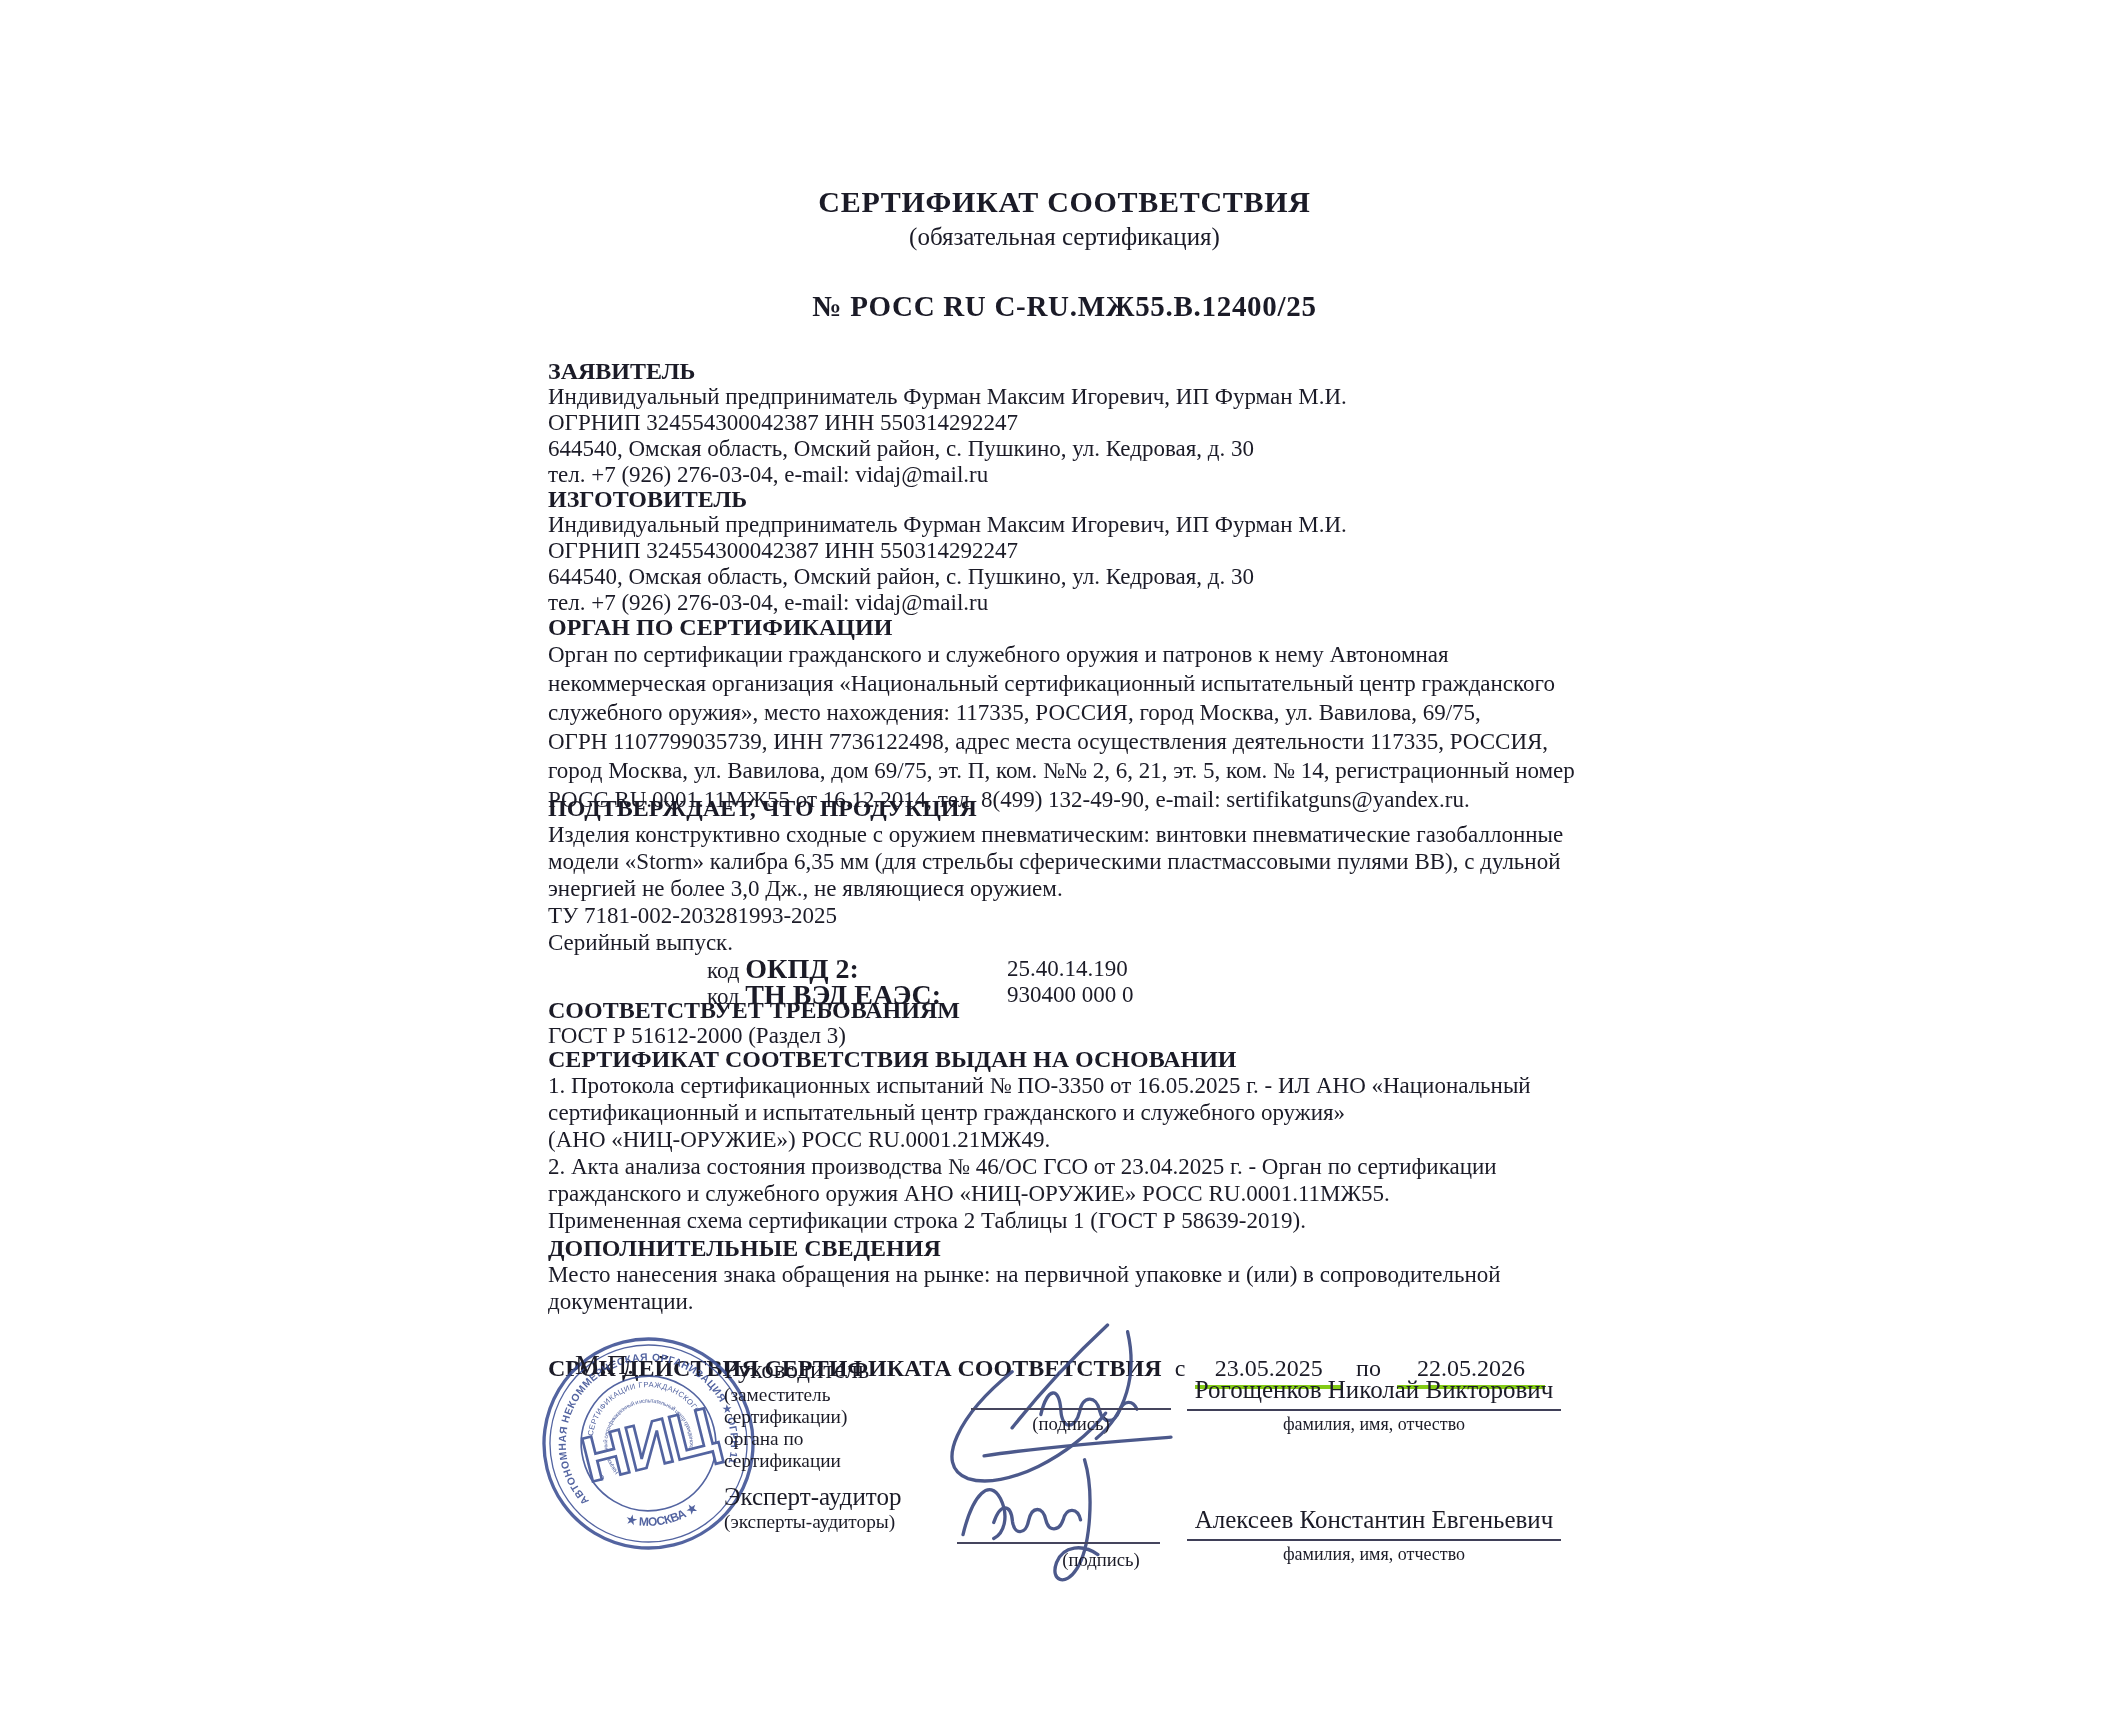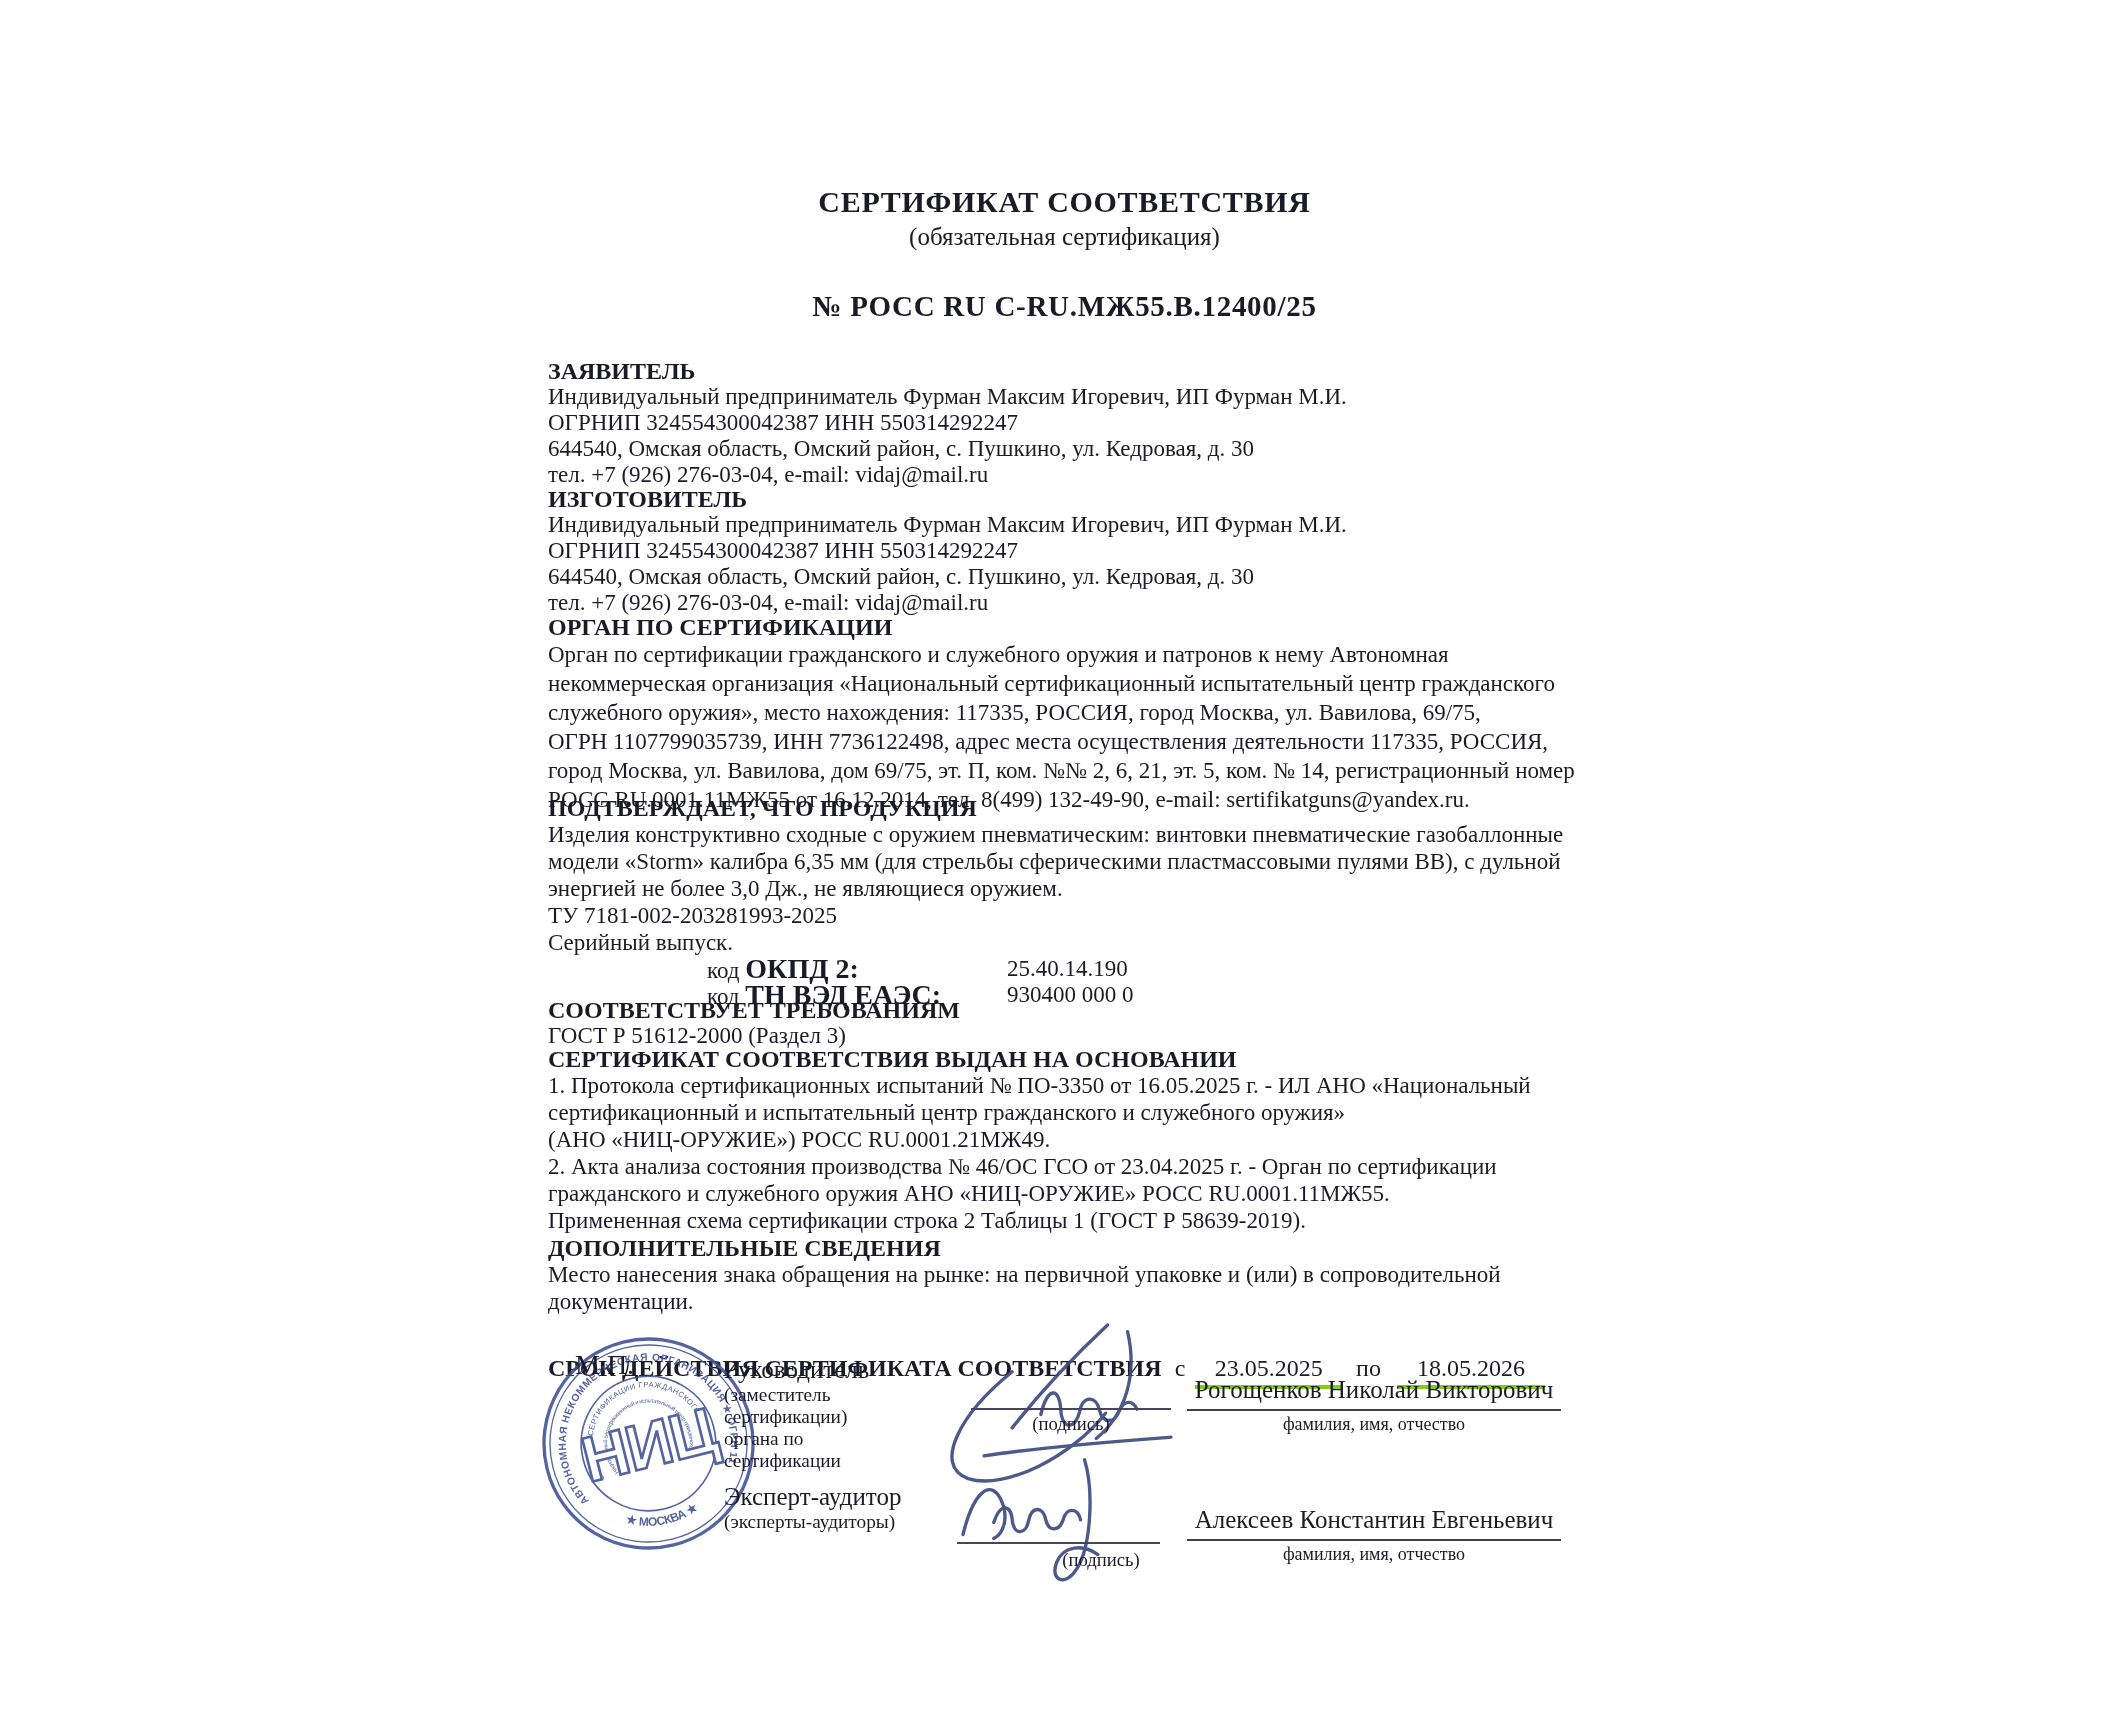--- a/index.html
+++ b/index.html
@@ -113,21 +113,21 @@
     <div class="tl">Примененная схема сертификации строка 2 Таблицы 1 (ГОСТ Р 58639-2019).</div>
   </div>
 
   <div class="section lines-40" style="top:1235px">
     <div class="sh">ДОПОЛНИТЕЛЬНЫЕ СВЕДЕНИЯ</div>
     <div class="tl">Место нанесения знака обращения на рынке: на первичной упаковке и (или) в сопроводительной</div>
     <div class="tl">документации.</div>
   </div>
 
   <div class="abs validity">
-    <span class="v-head">СРОК ДЕЙСТВИЯ СЕРТИФИКАТА СООТВЕТСТВИЯ</span><span class="v-prep">с</span><span class="v-date">23.05.2025</span><span class="v-prep">по</span><span class="v-date v-date2">18.05.2026</span>
+    <span class="v-head">СРОК ДЕЙСТВИЯ СЕРТИФИКАТА СООТВЕТСТВИЯ</span><span class="v-prep">с</span><span class="v-date">23.05.2025</span><span class="v-prep">по</span><span class="v-date v-date2">22.05.2026</span>
   </div>
 
   <svg class="stamp-svg" viewBox="0 0 344 344">
     <g transform="rotate(-14 172 172)" fill="none" stroke="#3c4f94">
       <circle cx="172" cy="172" r="157" stroke-width="5"></circle>
       <circle cx="172" cy="172" r="148" stroke-width="2"></circle>
       <circle cx="172" cy="172" r="101" stroke-width="2.5"></circle>
       <defs>
         <path id="arcOuterTop" d="M 65 234 A 124 124 0 1 1 279 234"></path>
         <path id="arcOuterBottom" d="M 110 279 A 124 124 0 0 0 234 279"></path>

